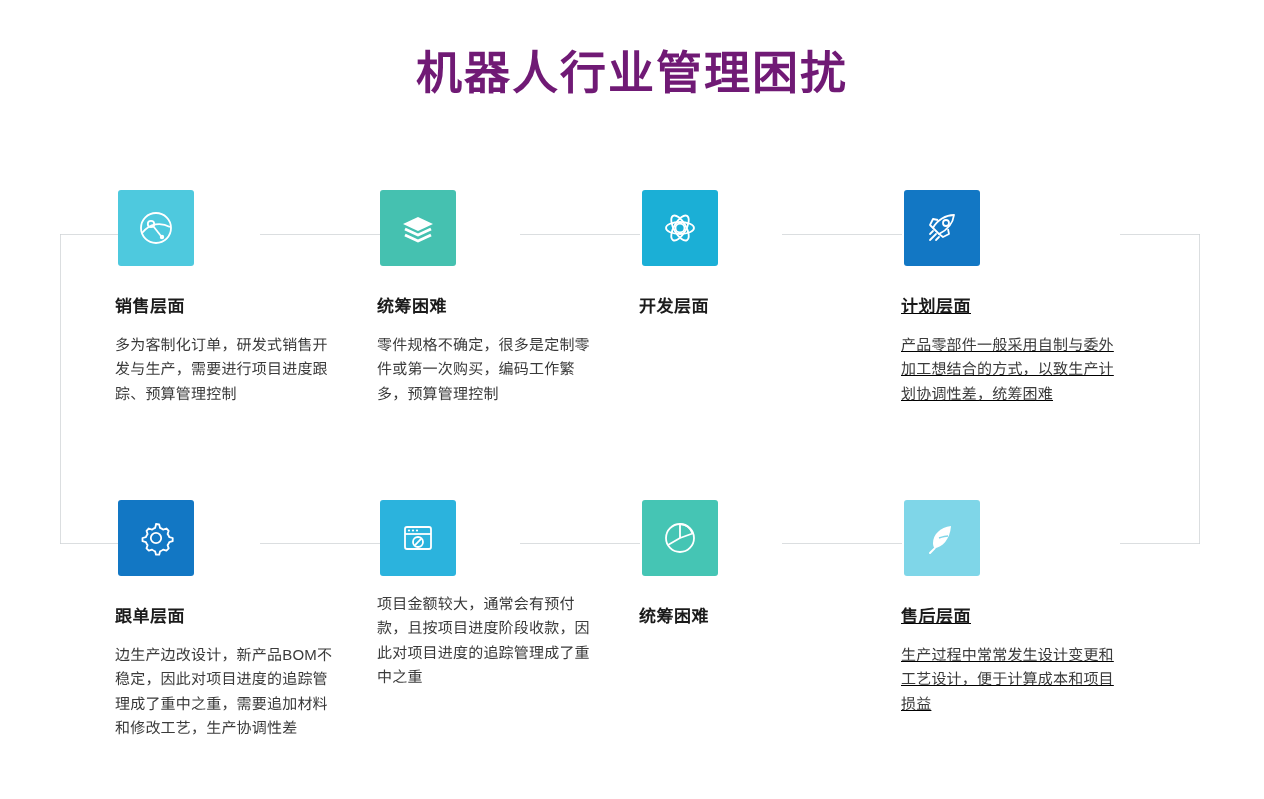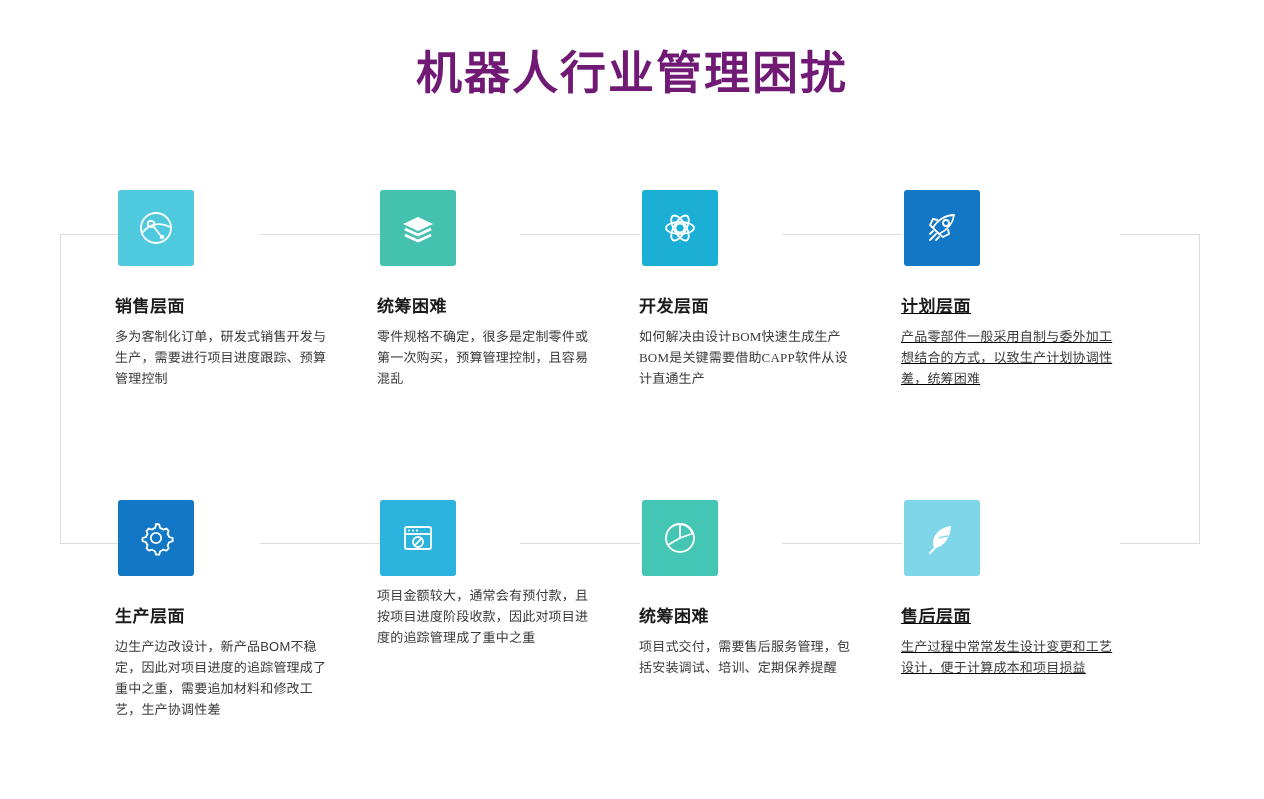--- a/index.html
+++ b/index.html
@@ -72,31 +72,31 @@
 
   .card-title {
     margin-top: 26px;
     font-size: 17px;
     font-weight: bold;
     color: #1b1b1b;
     letter-spacing: 0.5px;
   }
 
   .card-text {
-    margin-top: 9px;
-    font-size: 13px;
+    margin-top: 16px;
+    font-size: 15px;
     line-height: 1.62;
     color: #3a3a3a;
     width: 220px;
     letter-spacing: 0.2px;
   }
 
   .r1c1 { left: 115px; }
   .r1c2 { left: 377px; }
-  .r1c3 { left: 639px; font-family: Liberation Serif, serif; }
+  .r1c3 { left: 639px; }
   .r1c4 { left: 901px; text-decoration: underline; }
 </style>
 </head>
 <body>
 
 <div class="page-title">机器人行业管理困扰</div>
 
 <svg class="connector-frame" width="1140" height="310" viewBox="0 0 1140 310">
   <path d="M 80 0 L 0 0 L 0 310 L 80 310" fill="none" stroke="#cfd3d6" stroke-width="1.5"></path>
   <path d="M 1060 0 L 1140 0 L 1140 310 L 1060 310" fill="none" stroke="#cfd3d6" stroke-width="1.5"></path>
@@ -128,34 +128,33 @@
 
     <div class="cell r1c2">
       <div class="icon-tile" style="background:#45c1b0">
         <svg width="44" height="44" viewBox="0 0 44 44">
           <path d="M22 11 L37 18 L22 25 L7 18 Z" fill="#ffffff"></path>
           <path d="M9 23 L22 29 L35 23" fill="none" stroke="#ffffff" stroke-width="3" stroke-linejoin="round"></path>
           <path d="M9 29 L22 35 L35 29" fill="none" stroke="#ffffff" stroke-width="3" stroke-linejoin="round"></path>
         </svg>
       </div>
       <div class="card-title">统筹困难</div>
-      <div class="card-text">零件规格不确定，很多是定制零件或第一次购买，预算管理控制，且容易混乱</div>
+      <div class="card-text">零件规格不确定，很多是定制零件或第一次购买，编码工作繁多，预算管理控制</div>
     </div>
 
     <div class="cell r1c3">
       <div class="icon-tile" style="background:#1bafd6">
         <svg width="44" height="44" viewBox="0 0 44 44">
           <circle cx="22" cy="22" r="4.5" fill="none" stroke="#ffffff" stroke-width="1.8"></circle>
           <ellipse cx="22" cy="22" rx="14" ry="6" fill="none" stroke="#ffffff" stroke-width="1.8"></ellipse>
           <ellipse cx="22" cy="22" rx="14" ry="6" fill="none" stroke="#ffffff" stroke-width="1.8" transform="rotate(60 22 22)"></ellipse>
           <ellipse cx="22" cy="22" rx="14" ry="6" fill="none" stroke="#ffffff" stroke-width="1.8" transform="rotate(120 22 22)"></ellipse>
         </svg>
       </div>
       <div class="card-title">开发层面</div>
-      <div class="card-text">如何解决由设计BOM快速生成生产BOM是关键需要借助CAPP软件从设计直通生产</div>
     </div>
 
     <div class="cell r1c4">
       <div class="icon-tile" style="background:#1277c4">
         <svg width="44" height="44" viewBox="0 0 44 44">
           <path d="M34 9 C26 9 17 14 13 22 L19 28 C27 24 33 17 34 9 Z" fill="none" stroke="#ffffff" stroke-width="1.8" stroke-linejoin="round"></path>
           <circle cx="26" cy="17" r="3" fill="none" stroke="#ffffff" stroke-width="1.8"></circle>
           <path d="M13 22 L10 19 L13 13 L18 14" fill="none" stroke="#ffffff" stroke-width="1.8" stroke-linejoin="round"></path>
           <path d="M19 28 L23 31 L29 28 L28 23" fill="none" stroke="#ffffff" stroke-width="1.8" stroke-linejoin="round"></path>
           <path d="M10 34 L16 28" stroke="#ffffff" stroke-width="1.8" stroke-linecap="round"></path>
@@ -171,21 +170,21 @@
 
   <div class="row">
 
     <div class="cell r1c1">
       <div class="icon-tile" style="background:#1277c4">
         <svg width="44" height="44" viewBox="0 0 44 44">
           <path d="M22 8 l3.2 .5 .9 3.4 a10.6 10.6 0 0 1 3 1.7 l3.3-1.1 2.3 2.3 -1.1 3.3 a10.6 10.6 0 0 1 1.7 3 l3.4 .9 v3.2 l-3.4 .9 a10.6 10.6 0 0 1 -1.7 3 l1.1 3.3 -2.3 2.3 -3.3-1.1 a10.6 10.6 0 0 1 -3 1.7 l-.9 3.4 h-3.2 l-.9-3.4 a10.6 10.6 0 0 1 -3-1.7 l-3.3 1.1 -2.3-2.3 1.1-3.3 a10.6 10.6 0 0 1 -1.7-3 l-3.4-.9 v-3.2 l3.4-.9 a10.6 10.6 0 0 1 1.7-3 l-1.1-3.3 2.3-2.3 3.3 1.1 a10.6 10.6 0 0 1 3-1.7 l.9-3.4 z" fill="none" stroke="#ffffff" stroke-width="1.8" stroke-linejoin="round"></path>
           <circle cx="22" cy="22" r="5.2" fill="none" stroke="#ffffff" stroke-width="1.8"></circle>
         </svg>
       </div>
-      <div class="card-title">生产层面</div>
+      <div class="card-title">跟单层面</div>
       <div class="card-text">边生产边改设计，新产品BOM不稳定，因此对项目进度的追踪管理成了重中之重，需要追加材料和修改工艺，生产协调性差</div>
     </div>
 
     <div class="cell r1c2">
       <div class="icon-tile" style="background:#2bb3dd">
         <svg width="44" height="44" viewBox="0 0 44 44">
           <rect x="9" y="11" width="26" height="22" rx="2" fill="none" stroke="#ffffff" stroke-width="1.8"></rect>
           <line x1="9" y1="18" x2="35" y2="18" stroke="#ffffff" stroke-width="1.8"></line>
           <circle cx="13" cy="14.5" r="1.1" fill="#ffffff"></circle>
           <circle cx="17" cy="14.5" r="1.1" fill="#ffffff"></circle>
@@ -199,21 +198,20 @@
 
     <div class="cell r1c3">
       <div class="icon-tile" style="background:#45c5b4">
         <svg width="44" height="44" viewBox="0 0 44 44">
           <circle cx="22" cy="22" r="14" fill="none" stroke="#ffffff" stroke-width="1.8"></circle>
           <path d="M22 22 L22 8 A14 14 0 0 1 34.5 17.5 Z" fill="none" stroke="#ffffff" stroke-width="1.8" stroke-linejoin="round"></path>
           <line x1="22" y1="22" x2="10" y2="29" stroke="#ffffff" stroke-width="1.8"></line>
         </svg>
       </div>
       <div class="card-title">统筹困难</div>
-      <div class="card-text">项目式交付，需要售后服务管理，包括安装调试、培训、定期保养提醒</div>
     </div>
 
     <div class="cell r1c4">
       <div class="icon-tile" style="background:#7fd6e8">
         <svg width="44" height="44" viewBox="0 0 44 44">
           <path d="M31 10 C20 11 13 19 13 27 c0 2 .6 4 1.6 5.4 C22 31 30 24 31 10 Z" fill="#ffffff"></path>
           <path d="M14.6 32.4 L10 37" stroke="#ffffff" stroke-width="2" stroke-linecap="round"></path>
           <path d="M19 22 C22 21 25 20 28 20" fill="none" stroke="#7fd6e8" stroke-width="1.4"></path>
         </svg>
       </div>

